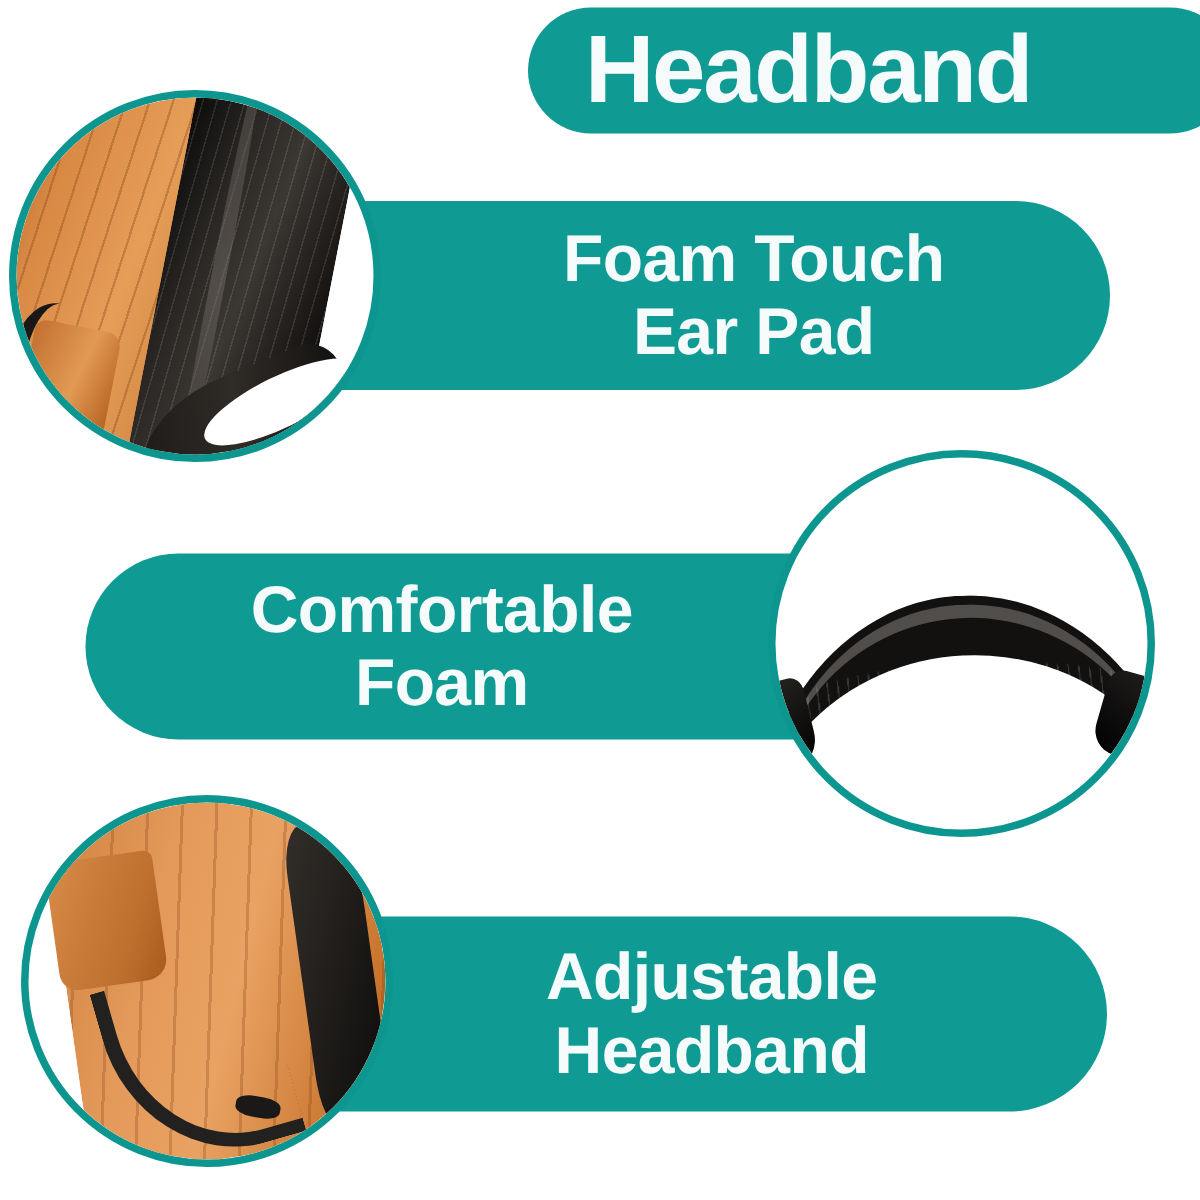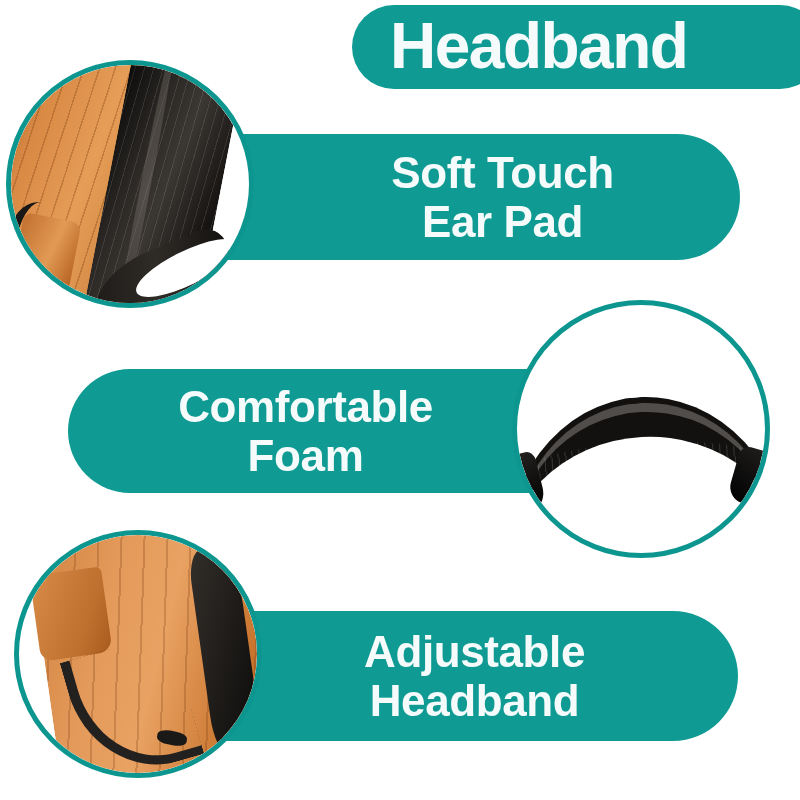--- a/index.html
+++ b/index.html
@@ -55,21 +55,21 @@
     top: 134px;
     width: 620px;
     height: 126px;
     border-radius: 63px;
     padding-left: 145px;
     font-size: 44px;
   }
 
   
   .pill-2 {
-    left: 68px;
+    left: 57px;
     top: 369px;
     width: 620px;
     height: 124px;
     border-radius: 62px;
     padding-right: 145px;
     font-size: 44px;
   }
 
   
   .pill-3 {
@@ -319,21 +319,21 @@
 </head>
 <body>
 
 <div id="infographic">
 
   <div class="pill pill-header">
     <span class="pill-text">Headband</span>
   </div>
 
   <div class="pill pill-1">
-    <span class="pill-text">Soft Touch
+    <span class="pill-text">Foam Touch
 Ear Pad</span>
   </div>
 
   <div class="pill pill-2">
     <span class="pill-text">Comfortable
 Foam</span>
   </div>
 
   <div class="pill pill-3">
     <span class="pill-text">Adjustable

